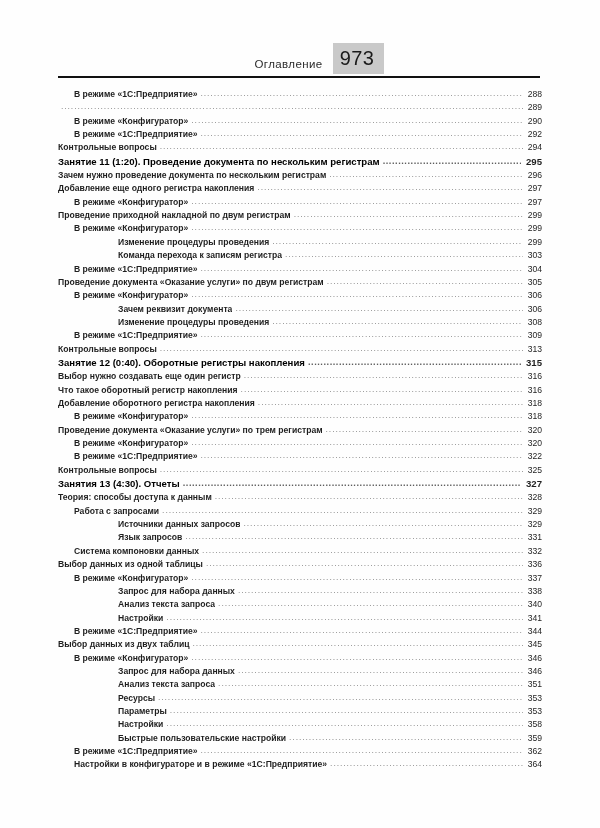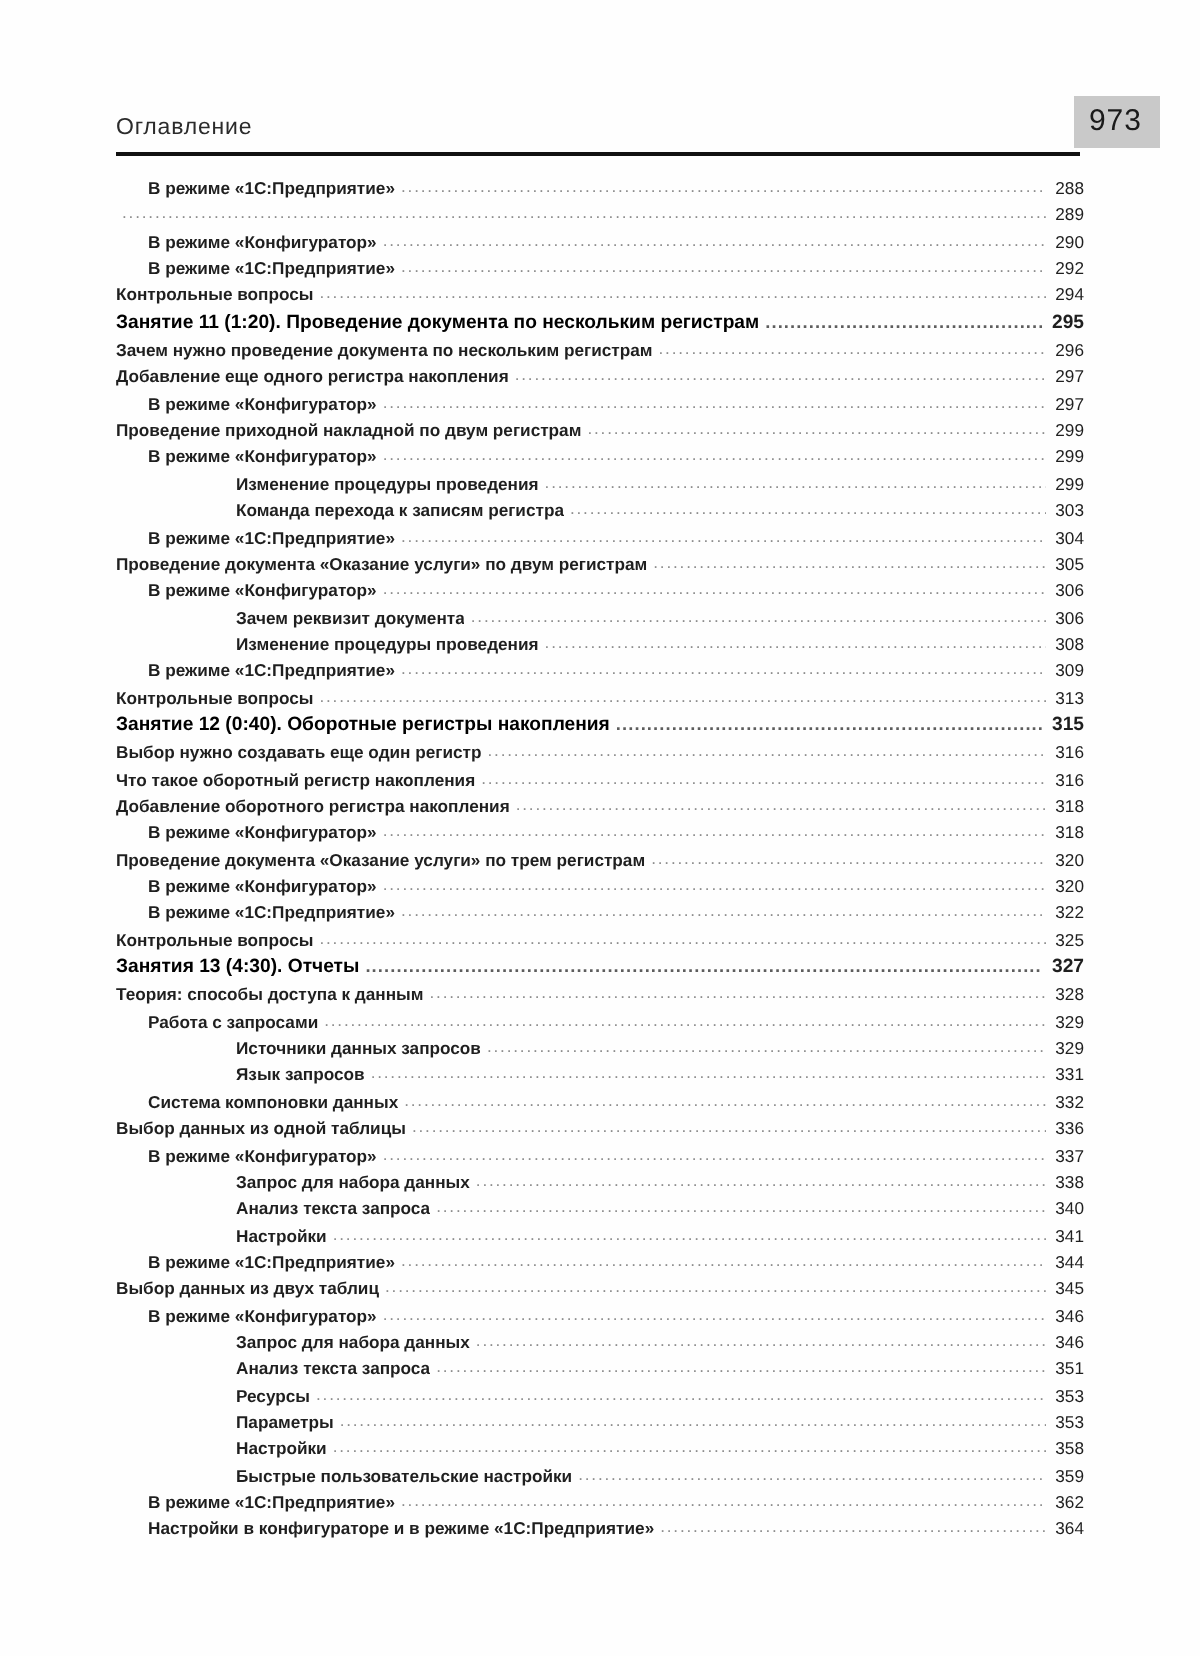--- a/index.html
+++ b/index.html
@@ -29,36 +29,36 @@
   .page-header {
     position: absolute;
     left: 58px;
     right: 40px;
     top: 48px;
     height: 28px;
   }
   .header-row {
     display: flex;
     align-items: flex-end;
-    justify-content: space-between;
+    justify-content: center;
     height: 26px;
     gap: 10px;
   }
   .header-title {
     font-size: 11.5px;
     letter-spacing: 0.4px;
     color: #2b2b2b;
     line-height: 1;
     padding-bottom: 4px;
     white-space: nowrap;
   }
   .header-folio {
     background: #c9c9c9;
     color: #1a1a1a;
-    font-size: 15px;
+    font-size: 20px;
     font-weight: 400;
     letter-spacing: 0.5px;
     line-height: 1;
     padding: 5px 9px 6px 7px;
     margin-right: -20px;
     min-width: 26px;
     text-align: center;
   }
   .header-rule {
     position: absolute;

